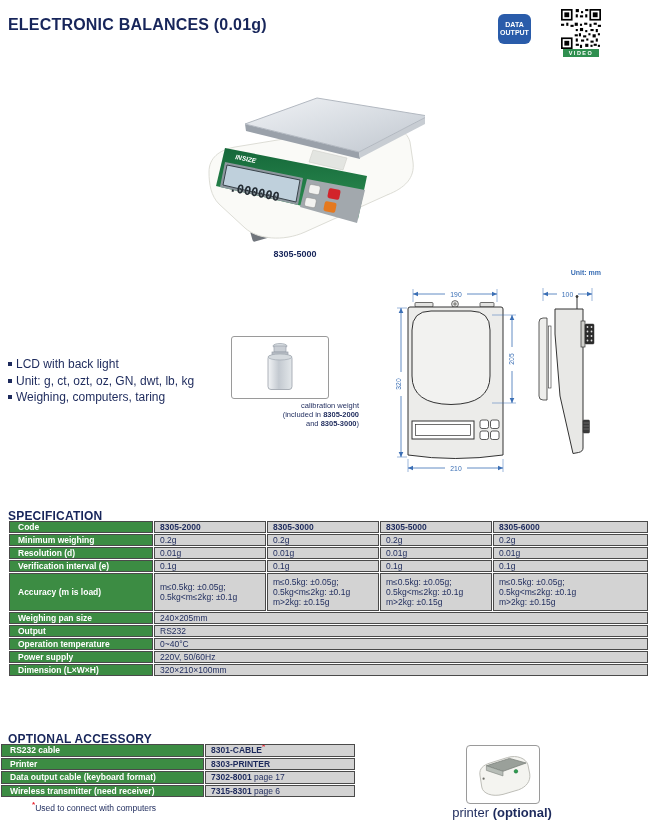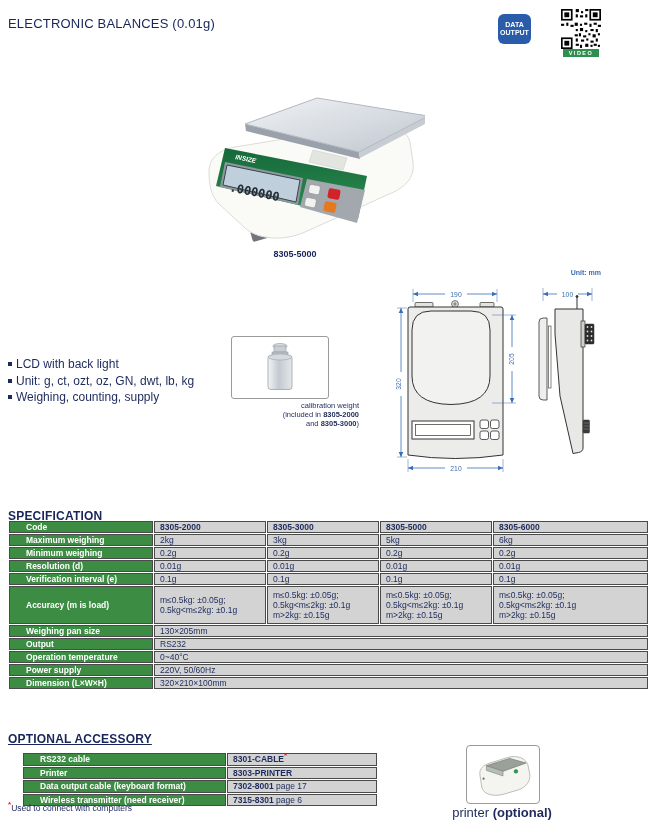--- a/index.html
+++ b/index.html
@@ -1,43 +1,43 @@
 <!DOCTYPE html>
 <html><head>
 <meta charset="utf-8">
 <style>
   html,body{margin:0;padding:0;}
   body{width:657px;height:828px;background:#fff;position:relative;overflow:hidden;
        font-family:"Liberation Sans",sans-serif;color:#1d2a5c;}
   .abs{position:absolute;}
-  .title{font-size:13px;font-weight:normal;color:#17255a;letter-spacing:.2px;}
+  .title{font-size:16px;font-weight:bold;color:#17255a;letter-spacing:.2px;}
   .badge{width:33px;height:30px;background:#2a5caa;border-radius:6px;color:#fff;
          font-size:7px;font-weight:bold;text-align:center;display:flex;flex-direction:column;
          justify-content:center;line-height:8.5px;}
   .videobar{width:36px;height:8px;background:#2f8f4f;color:#fff;font-size:5.5px;font-weight:bold;
          text-align:center;line-height:8px;letter-spacing:1.5px;}
   .model{font-size:9px;font-weight:bold;text-align:center;color:#17255a;}
   .h2{font-size:12px;font-weight:bold;color:#17255a;letter-spacing:.2px;}
   .feat{font-size:12px;}
   .feat .row{display:flex;align-items:center;margin-bottom:2.5px;}
   .sq{width:4px;height:4px;background:#1d2a5c;margin-right:4px;flex:none;}
   .capbox{border:1px solid #9a9a9a;border-radius:3px;background:#fff;display:flex;
           align-items:center;justify-content:center;}
   .cap{font-size:7.5px;line-height:9px;text-align:right;color:#1d2a5c;}
   table{border-collapse:separate;border-spacing:1.5px;table-layout:fixed;}
   th,td{box-sizing:border-box;border:1px solid #4a4a4a;font-size:8.5px;overflow:hidden;
         white-space:nowrap;}
-  th{background:#3c8c43;color:#fff;font-weight:bold;text-align:left;padding:0 2px 0 16px;height:11.5px;}
+  th{background:#3c8c43;color:#fff;font-weight:bold;text-align:left;padding:0 2px 0 8px;height:11.5px;}
   td{background:#d3d3d3;color:#1d2a5c;padding:0 2px 0 5px;}
   tr.acc{height:38px;}
   tr.acc td{line-height:10px;vertical-align:middle;white-space:normal;margin-top:40px;}
   tr.acc th{white-space:normal;}
   .b{font-weight:bold;}
   .ast{color:#e8212e;font-weight:bold;font-size:8px;vertical-align:super;line-height:0;}
-  .foot{font-size:8.5px;color:#1d2a5c;}
+  .foot{font-size:8.5px;color:#1d2a5c;margin-left:24px;}
   .printcap{font-size:13px;text-align:center;color:#1d2a5c;}
   .optrow{height:12.5px;}
 </style>
 </head>
 <body>
 
 <div class="abs title" style="left:8px;top:16px;">ELECTRONIC BALANCES (0.01g)</div>
 
 <div class="abs badge" style="left:498px;top:14px;">
   <div>DATA</div>
@@ -147,21 +147,21 @@
   <div class="row">
     <span class="sq"></span>
     <span>LCD with back light</span>
   </div>
   <div class="row">
     <span class="sq"></span>
     <span>Unit: g, ct, ozt, oz, GN, dwt, lb, kg</span>
   </div>
   <div class="row">
     <span class="sq"></span>
-    <span>Weighing, counting, supply</span>
+    <span>Weighing, computers, taring</span>
   </div>
 </div>
 
 <div class="abs capbox" style="left:231px;top:336px;width:96px;height:61px;">
   <svg width="34" height="52" viewBox="0 0 34 52">
     <defs>
       <linearGradient id="wG" x1="0" y1="0" x2="1" y2="0">
         <stop offset="0" stop-color="#f2f4f6"></stop>
           <stop offset="0.45" stop-color="#c3c9d0"></stop>
           <stop offset="1" stop-color="#e3e7ea"></stop>
@@ -266,27 +266,20 @@
       <col style="width:112px">
       <col>
     </colgroup>
   <tbody>
     <tr>
       <th>Code</th>
       <td class="b">8305-2000</td>
       <td class="b">8305-3000</td>
       <td class="b">8305-5000</td>
       <td class="b">8305-6000</td>
-    </tr>
-    <tr>
-      <th>Maximum weighing</th>
-      <td>2kg</td>
-      <td>3kg</td>
-      <td>5kg</td>
-      <td>6kg</td>
     </tr>
     <tr>
       <th>Minimum weighing</th>
       <td>0.2g</td>
       <td>0.2g</td>
       <td>0.2g</td>
       <td>0.2g</td>
     </tr>
     <tr>
       <th>Resolution (d)</th>
@@ -319,21 +312,21 @@
         <div>m&gt;2kg: ±0.15g</div>
       </td>
       <td>
         <div>m≤0.5kg: ±0.05g;</div>
         <div>0.5kg&lt;m≤2kg: ±0.1g</div>
         <div>m&gt;2kg: ±0.15g</div>
       </td>
     </tr>
     <tr>
       <th>Weighing pan size</th>
-      <td colspan="4">130×205mm</td>
+      <td colspan="4">240×205mm</td>
     </tr>
     <tr>
       <th>Output</th>
       <td colspan="4">RS232</td>
     </tr>
     <tr>
       <th>Operation temperature</th>
       <td colspan="4">0~40°C</td>
     </tr>
     <tr>
@@ -342,21 +335,21 @@
     </tr>
     <tr>
       <th>Dimension (L×W×H)</th>
       <td colspan="4">320×210×100mm</td>
     </tr>
   </tbody>
 </table>
 
 <div class="abs h2" style="left:8px;top:732px;text-decoration:underline;">OPTIONAL ACCESSORY</div>
 
-<table class="abs" style="left:22px;top:743px;width:356px;margin-top:9px;">
+<table class="abs" style="left:0;top:743px;width:356px;">
   <colgroup>
       <col style="width:203px">
       <col>
     </colgroup>
   <tbody>
     <tr class="optrow">
       <th>RS232 cable</th>
       <td><span class="b">8301-CABLE</span><span class="ast">*</span></td>
     </tr>
     <tr class="optrow">

